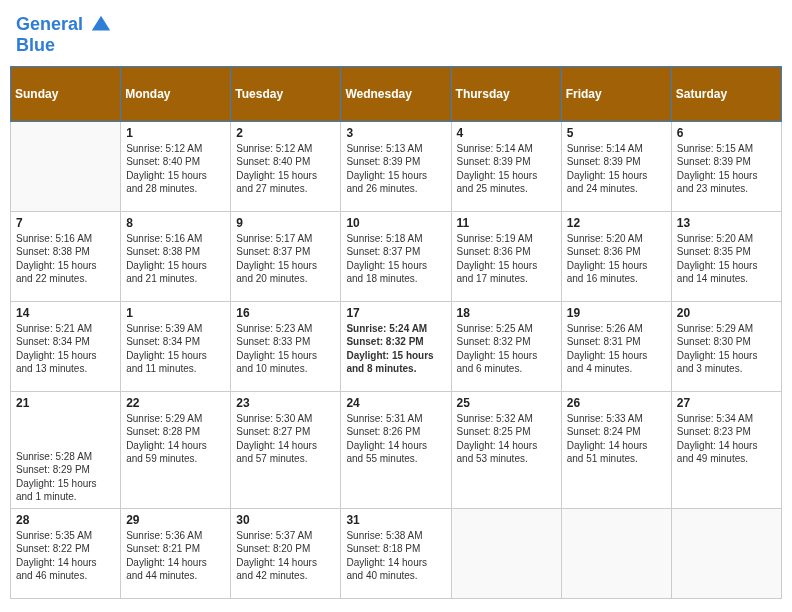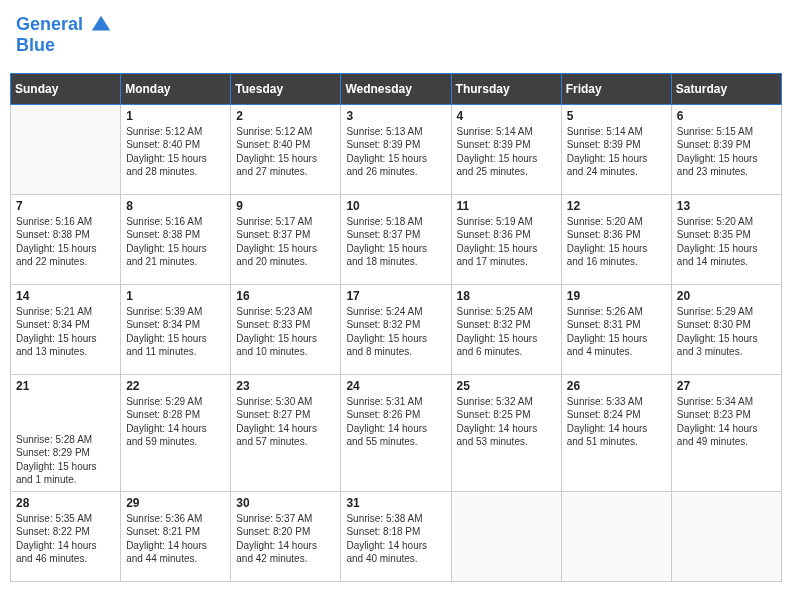--- a/index.html
+++ b/index.html
@@ -7,21 +7,21 @@
       font-family: Arial, sans-serif;
       background: #fff;
       width: 792px;
       min-height: 612px;
       padding: 10px;
     }
     .header {
       display: flex;
       justify-content: space-between;
       align-items: center;
-      margin-bottom: 13px;
+      margin-bottom: 6px;
       padding: 4px 6px;
     }
     .logo {
       display: flex;
       align-items: center;
     }
     .logo-text {
       font-size: 18px;
       font-weight: bold;
       color: #1a3a5c;
@@ -46,23 +46,23 @@
     .location-title {
       font-size: 14px;
       color: #555;
     }
     .calendar {
       width: 100%;
       border-collapse: collapse;
       font-size: 10.5px;
     }
     .calendar th {
-      background: #404040;
+      background: #a16207;
       color: #fff;
-      padding: 8px 4px;
+      padding: 20px 4px;
       text-align: left;
       font-size: 12px;
       font-weight: bold;
       border: 1px solid #2e7dd6;
     }
     .calendar td {
       border: 1px solid #ccc;
       vertical-align: top;
       padding: 4px 5px;
       min-height: 80px;
@@ -230,21 +230,21 @@
         </td>
         <td>
           <div class="day-number">16</div>
           <div class="day-info" style="white-space: pre-line;">Sunrise: 5:23 AM
 Sunset: 8:33 PM
 Daylight: 15 hours
 and 10 minutes.</div>
         </td>
         <td>
           <div class="day-number">17</div>
-          <div class="day-info" style="white-space: pre-line;">Sunrise: 5:24 AM
+          <div class="day-info" style="white-space: pre-line; font-weight: bold;">Sunrise: 5:24 AM
 Sunset: 8:32 PM
 Daylight: 15 hours
 and 8 minutes.</div>
         </td>
         <td>
           <div class="day-number">18</div>
           <div class="day-info" style="white-space: pre-line;">Sunrise: 5:25 AM
 Sunset: 8:32 PM
 Daylight: 15 hours
 and 6 minutes.</div>

